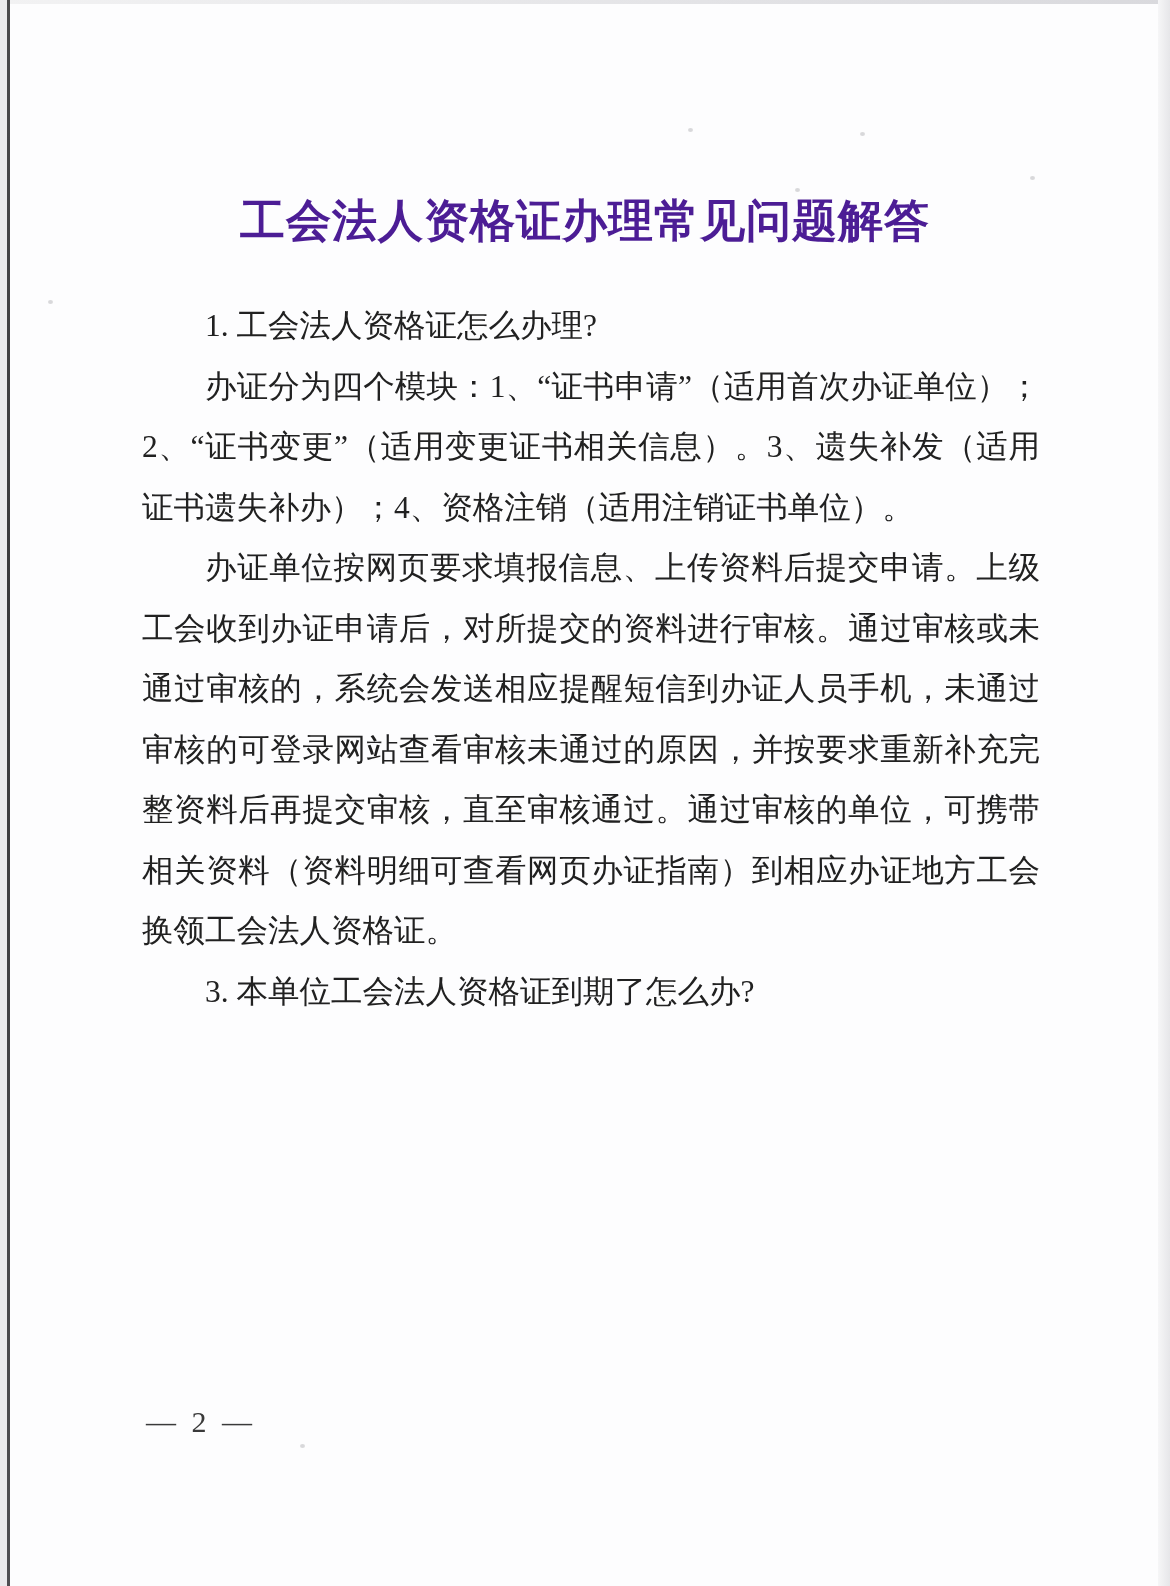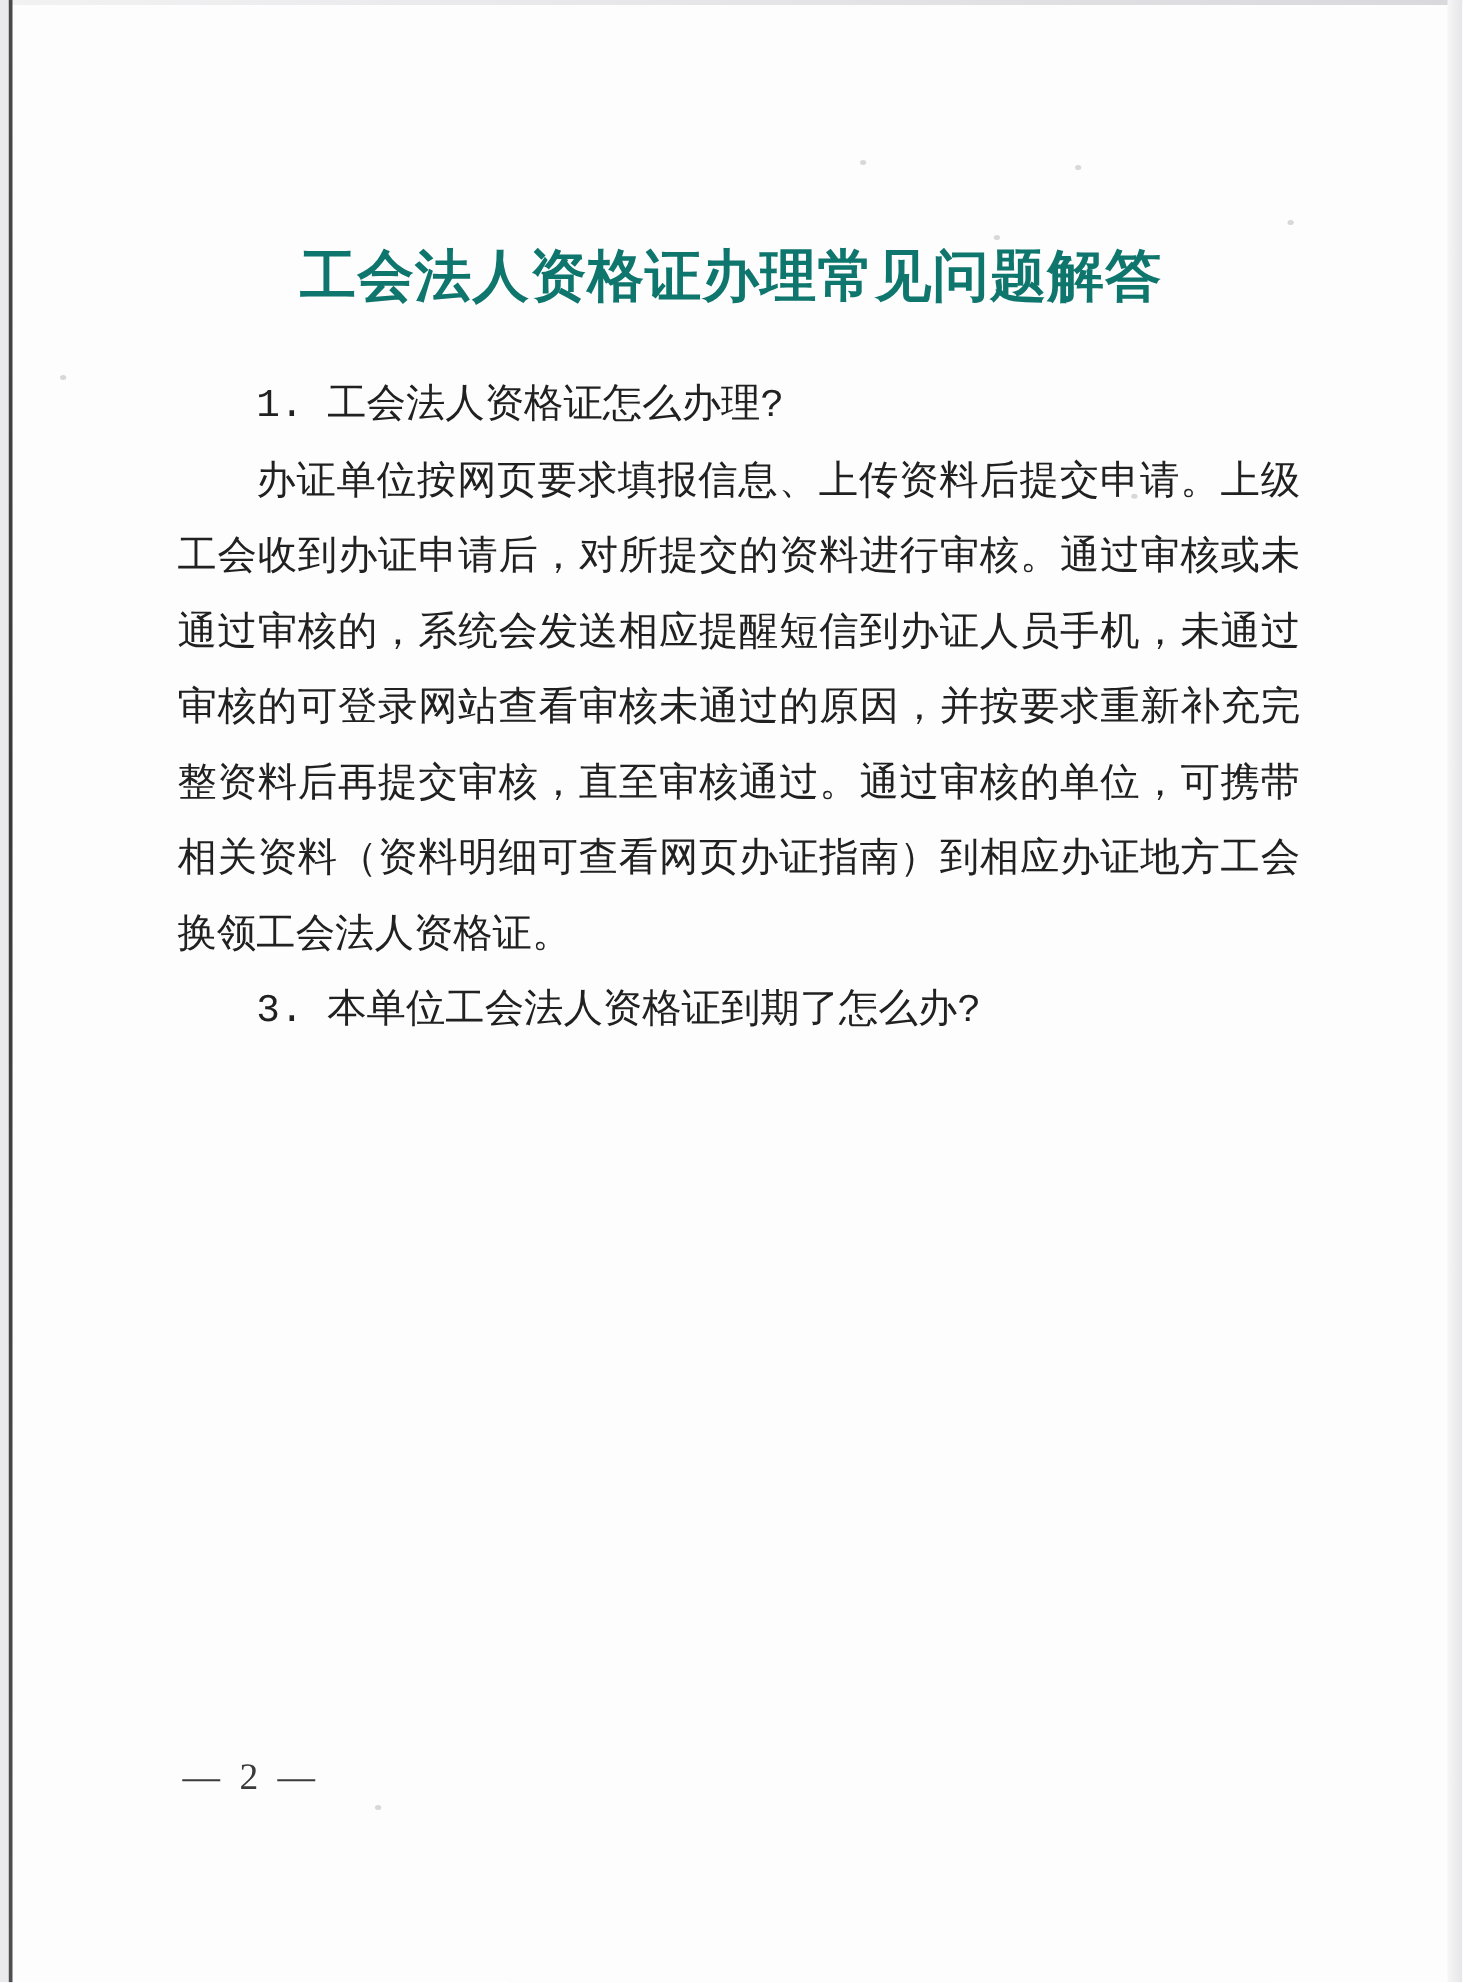--- a/index.html
+++ b/index.html
@@ -46,31 +46,30 @@
     background: #b9b9bd;
     opacity: .55;
   }
   .title {
     margin: 0;
     padding-top: 192px;
     text-align: center;
     font-size: 45px;
     line-height: 58px;
     font-weight: 700;
-    color: #0f766e;
+    color: #4c1d95;
     letter-spacing: 1px;
   }
   .body-text {
     width: 898px;
     margin: 46px 130px 0 142px;
     font-size: 31.5px;
     line-height: 60.5px;
     text-align: justify;
     color: #212121;
-    font-family: Liberation Mono, monospace;
   }
   .body-text p {
     margin: 0;
     text-indent: 2em;
   }
   .q-heading {
     font-weight: 400;
   }
   .page-number {
     position: absolute;
@@ -99,20 +98,21 @@
     <i style="left:1030px; top:176px;"></i>
     <i style="left:905px; top:395px;"></i>
     <i style="left:300px; top:1444px;"></i>
   </div>
 
   <h1 class="title">工会法人资格证办理常见问题解答</h1>
 
   <div class="body-text">
 
     <p class="q-heading">1. 工会法人资格证怎么办理?</p>
+    <p>办证分为四个模块：1、“证书申请”（适用首次办证单位）；2、“证书变更”（适用变更证书相关信息）。3、遗失补发（适用证书遗失补办）；4、资格注销（适用注销证书单位）。</p>
     <p>办证单位按网页要求填报信息、上传资料后提交申请。上级工会收到办证申请后，对所提交的资料进行审核。通过审核或未通过审核的，系统会发送相应提醒短信到办证人员手机，未通过审核的可登录网站查看审核未通过的原因，并按要求重新补充完整资料后再提交审核，直至审核通过。通过审核的单位，可携带相关资料（资料明细可查看网页办证指南）到相应办证地方工会换领工会法人资格证。</p>
 
     <p class="q-heading">3. 本单位工会法人资格证到期了怎么办?</p>
 
   </div>
 
   <div class="page-number">— 2 —</div>
 
 </div>
 

